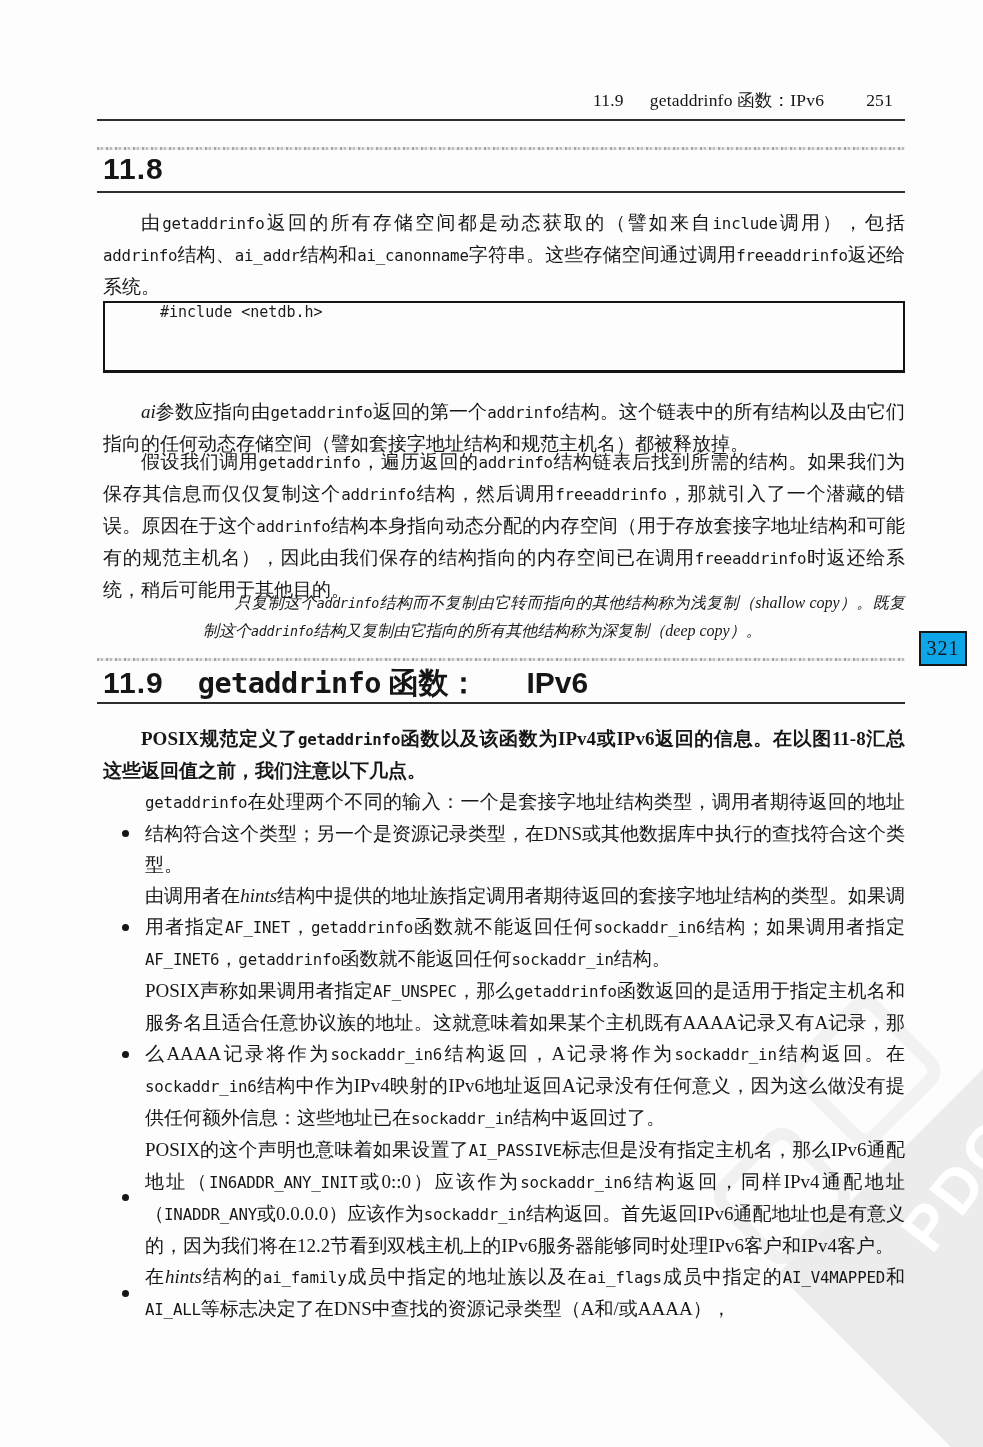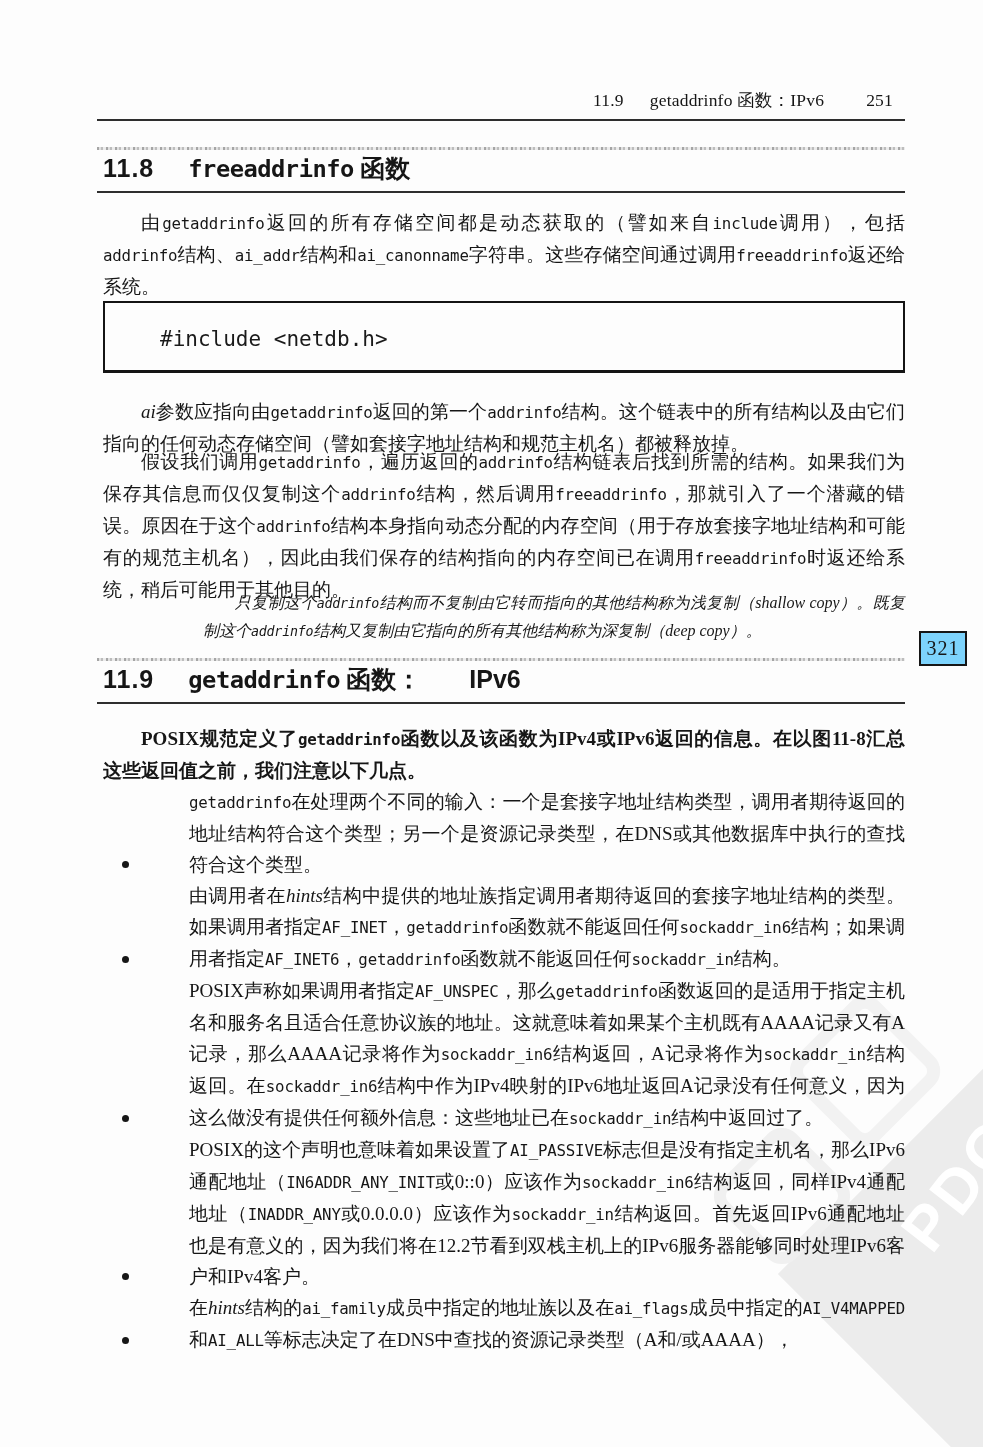--- a/index.html
+++ b/index.html
@@ -28,21 +28,21 @@
   .rule-head { top:119px; height:2px; }
 
   
   .stipple {
     position:absolute; left:97px; width:808px; height:3px; opacity:.8;
     background-image:repeating-linear-gradient(90deg,
       #8f8f8f 0 2px, #d9d9d9 2px 4px, #adadad 4px 6px, #e8e8e8 6px 9px);
   }
   .sect-heading {
     position:absolute; left:103px; display:flex; align-items:baseline; gap:34px;
-    font-size:25px; font-weight:bold; white-space:nowrap;
+    font-size:30px; font-weight:bold; white-space:nowrap;
   }
   .sect-num { font-family:"Liberation Sans","DejaVu Sans",sans-serif; font-weight:700; letter-spacing:1px; }
   .sect-title { font-weight:bold; }
   .stipple-118 { top:147px; }
   .heading-118 { top:152px; }
   .rule-118 { top:191px; height:2px; }
   .stipple-119 { top:658px; }
   .heading-119 { top:663px; }
   .rule-119 { top:702px; height:2px; }
 
@@ -61,46 +61,46 @@
   .r-tt  { font-family:"DejaVu Sans Mono","Liberation Mono",monospace; font-size:0.83em; letter-spacing:-0.2px; }
   .r-it  { font-style:italic; }
   .r-b   { font-weight:bold; }
   .r-ttb { font-family:"DejaVu Sans Mono","Liberation Mono",monospace; font-weight:bold; font-size:0.95em; letter-spacing:-0.5px; }
   .r-sansb { font-family:"Liberation Sans","DejaVu Sans",sans-serif; font-weight:bold;margin-left:48px; }
 
   
   .code-box {
     position:absolute; top:301px; left:103px; width:802px; height:72px;
     border:2px solid #141414; border-bottom-width:3px;
-    padding:24px 0 0 55px;
+    padding:0 0 0 55px;
     font-family:"DejaVu Sans Mono","Liberation Mono",monospace;
-    font-size:21px; color:#1a1a1a;
+    font-size:15px; color:#1a1a1a;
   }
   .code-line { white-space:pre; }
   .code-line + .code-line { margin-top:17px; }
 
   
   .note {
     position:absolute; top:589px; left:203px; width:702px;
     font-size:16px; line-height:27px; font-style:italic;
     text-align:justify; text-indent:2em;
   }
 
   
   .margin-badge {
     position:absolute; top:631px; left:919px; width:48px; height:35px;
     border:2.5px solid #161616;
     display:flex; align-items:center; justify-content:center;
     font-size:20px; letter-spacing:1px;
-    background:#7dd3fc;
+    background:#0ea5e9;
   }
 
   
   .bullet-list { position:absolute; top:786px; left:120px; width:785px; }
-  .bullet-item { display:flex; align-items:flex-end;gap:44px; }
+  .bullet-item { display:flex; align-items:center; }
   .bullet-marker {
     flex:0 0 25px; position:relative; height:31px;
   }
   .bullet-marker::before {
     content:""; position:absolute; left:2px; top:12px;
     width:7px; height:7px; border-radius:50%; background:#161616;
   }
   .bullet-text {
     flex:1; font-size:19px; line-height:31px; text-align:justify;
   }
@@ -140,21 +140,20 @@
     <div class="running-head">
       <span class="rh-ref">11.9</span>
       <span class="rh-title">getaddrinfo 函数：IPv6</span>
       <span class="rh-page">251</span>
     </div>
     <div class="rule rule-head"></div>
 
     <div class="stipple stipple-118"></div>
     <div class="sect-heading heading-118">
       <span class="sect-num">11.8</span>
-      <span class="sect-title"><span class="r-ttb">freeaddrinfo</span><span class="r-b"> 函数</span></span>
     </div>
     <div class="rule rule-118"></div>
 
     <div class="para p1"><span>由</span><span class="r-tt">getaddrinfo</span><span>返回的所有存储空间都是动态获取的（譬如来自</span><span class="r-tt">include</span><span>调用），包括</span><span class="r-tt">addrinfo</span><span>结构、</span><span class="r-tt">ai_addr</span><span>结构和</span><span class="r-tt">ai_canonname</span><span>字符串。这些存储空间通过调用</span><span class="r-tt">freeaddrinfo</span><span>返还给系统。</span></div>
 
     <div class="code-box">
       <div class="code-line"><span>#include &lt;netdb.h&gt;</span></div>
     </div>
 
     <div class="para p2"><span class="r-it">ai</span><span>参数应指向由</span><span class="r-tt">getaddrinfo</span><span>返回的第一个</span><span class="r-tt">addrinfo</span><span>结构。这个链表中的所有结构以及由它们指向的任何动态存储空间（譬如套接字地址结构和规范主机名）都被释放掉。</span></div>

